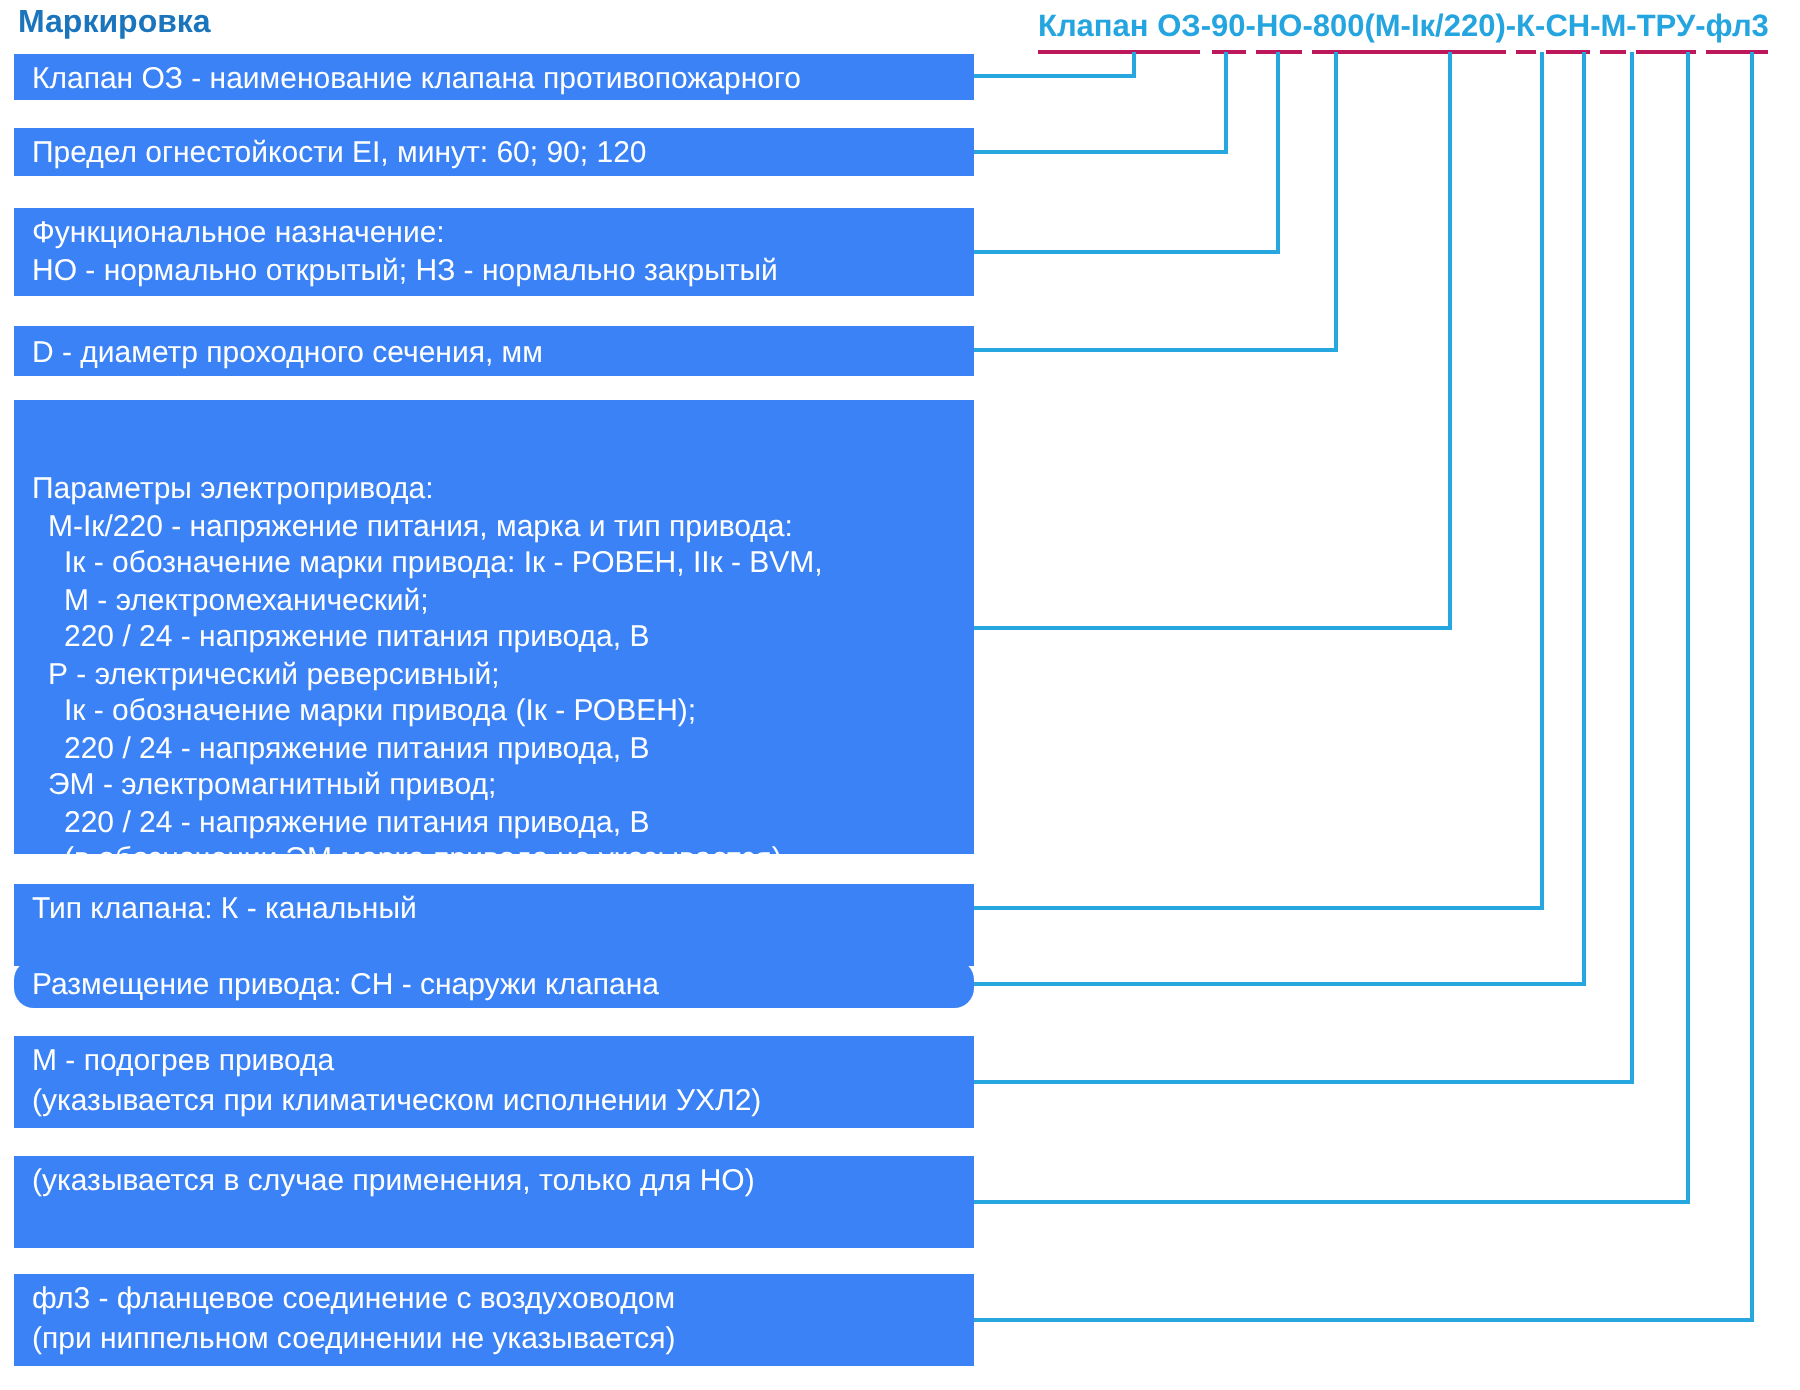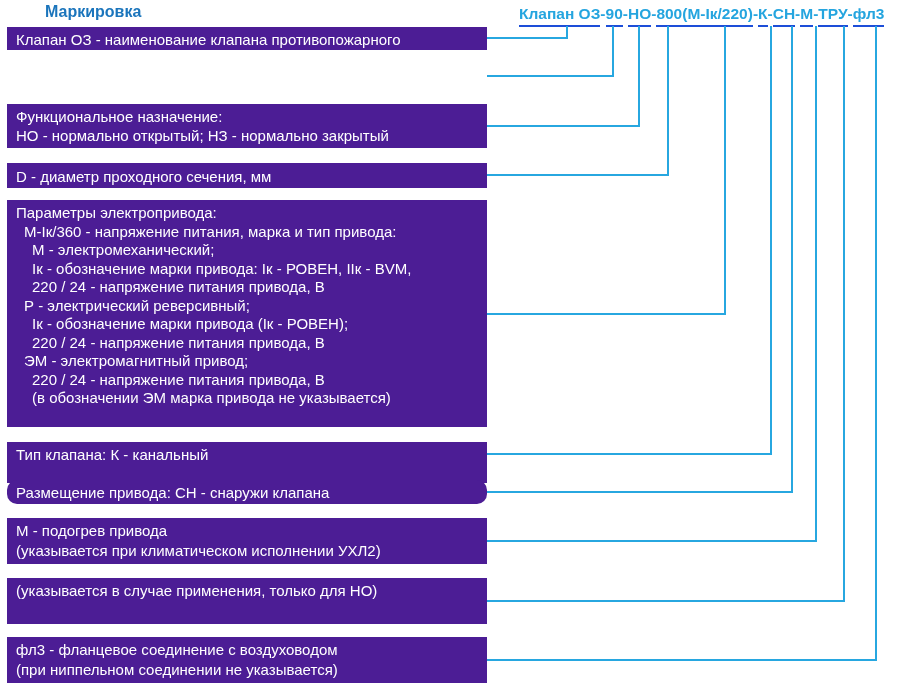--- a/index.html
+++ b/index.html
@@ -1,68 +1,71 @@
 <!DOCTYPE html>
 <html><head>
 <meta charset="utf-8">
 <style>
   html,body{margin:0;padding:0;background:#ffffff;}
   #page{position:relative;width:900px;height:695px;background:#ffffff;overflow:hidden;
         font-family:"Liberation Sans","DejaVu Sans",sans-serif;}
-  #title{position:absolute;left:9px;top:3px;font-size:16px;font-weight:bold;color:#1B75BC;margin-left:36px;}
+  #title{position:absolute;left:9px;top:3px;font-size:16px;font-weight:bold;color:#1B75BC;}
   
   #formula{position:absolute;left:519px;top:5px;white-space:nowrap;
            font-size:15.5px;font-weight:bold;color:#25A5DF;}
-  .fseg{display:inline-block;border-bottom:2px solid #1d4ed8;padding-bottom:2px;}
+  .fseg{display:inline-block;border-bottom:2px solid #be185d;padding-bottom:2px;}
   .fsep{display:inline-block;padding-bottom:4px;}
   
-  .box{position:absolute;left:7px;width:480px;background:#4c1d95;color:#ffffff;
+  .box{position:absolute;left:7px;width:480px;background:#3b82f6;color:#ffffff;
        font-size:15px;line-height:19px;box-sizing:border-box;padding:2px 8px 0 9px;}
   .box .ln{white-space:nowrap;}
   #box0{top:27px;height:23px;padding-top:3px;}
   #box1{top:64px;height:24px;padding-top:3px;}
   #box2{top:104px;height:44px;padding-top:3px;}
   #box3{top:163px;height:25px;padding-top:4px;}
   #box4{top:200px;height:227px;padding-top:4px;line-height:18.5px;}
   #box5{top:442px;height:41px;padding-top:3px;}
   #box6{top:480px;height:24px;padding-top:3px;border-radius:10px;}
   #box7{top:518px;height:46px;padding-top:3px;line-height:20px;}
   #box8{top:578px;height:46px;padding-top:3px;line-height:20px;}
   #box9{top:637px;height:46px;padding-top:3px;line-height:20px;}
-  #box4 .in0{padding-left:0;}
+  #box4 .in0{padding-left:0;margin-top:32px;}
   #box4 .in1{padding-left:8px;}
   #box4 .in2{padding-left:16px;}
   
   .ch{position:absolute;height:2px;background:#27A7E0;}
   .cv{position:absolute;width:2px;background:#27A7E0;}
 </style>
 </head>
 <body>
 
 <div id="page">
 
   <div id="title">Маркировка</div>
 
   <div id="formula"><span class="fseg">Клапан ОЗ</span><span class="fsep">-</span><span class="fseg">90</span><span class="fsep">-</span><span class="fseg">НО</span><span class="fsep">-</span><span class="fseg">800(М-Iк/220)</span><span class="fsep">-</span><span class="fseg">К</span><span class="fsep">-</span><span class="fseg">СН</span><span class="fsep">-</span><span class="fseg">М</span><span class="fsep">-</span><span class="fseg">ТРУ</span><span class="fsep">-</span><span class="fseg">фл3</span></div>
 
   <div class="box" id="box0">
     <div class="ln">Клапан ОЗ - наименование клапана противопожарного</div>
   </div>
+  <div class="box" id="box1">
+    <div class="ln">Предел огнестойкости EI, минут: 60; 90; 120</div>
+  </div>
   <div class="box" id="box3">
     <div class="ln">D - диаметр проходного сечения, мм</div>
   </div>
   <div class="box" id="box2">
     <div class="ln">Функциональное назначение:</div>
     <div class="ln">НО - нормально открытый; НЗ - нормально закрытый</div>
   </div>
   <div class="box" id="box4">
     <div class="ln in0">Параметры электропривода:</div>
-    <div class="ln in1">М-Iк/360 - напряжение питания, марка и тип привода:</div>
+    <div class="ln in1">М-Iк/220 - напряжение питания, марка и тип привода:</div>
+    <div class="ln in2">Iк - обозначение марки привода: Iк - РОВЕН, IIк - BVM,</div>
     <div class="ln in2">М - электромеханический;</div>
-    <div class="ln in2">Iк - обозначение марки привода: Iк - РОВЕН, IIк - BVM,</div>
     <div class="ln in2">220 / 24 - напряжение питания привода, В</div>
     <div class="ln in1">Р - электрический реверсивный;</div>
     <div class="ln in2">Iк - обозначение марки привода (Iк - РОВЕН);</div>
     <div class="ln in2">220 / 24 - напряжение питания привода, В</div>
     <div class="ln in1">ЭМ - электромагнитный привод;</div>
     <div class="ln in2">220 / 24 - напряжение питания привода, В</div>
     <div class="ln in2">(в обозначении ЭМ марка привода не указывается)</div>
   </div>
   <div class="box" id="box5">
     <div class="ln">Тип клапана: К - канальный</div>

